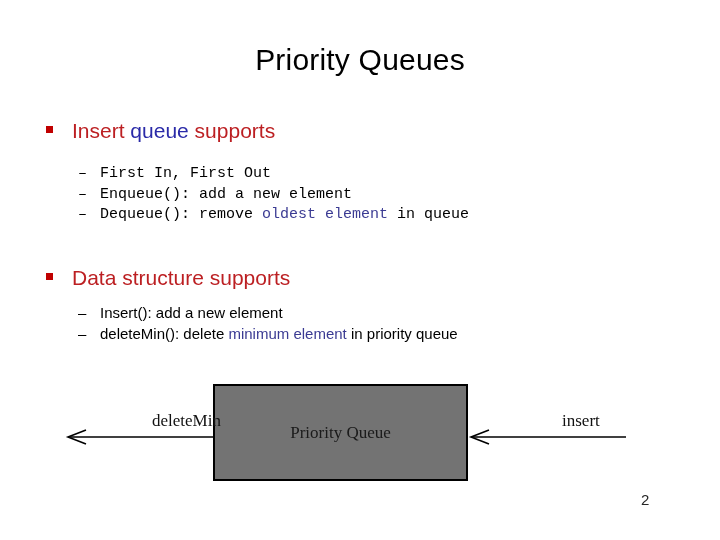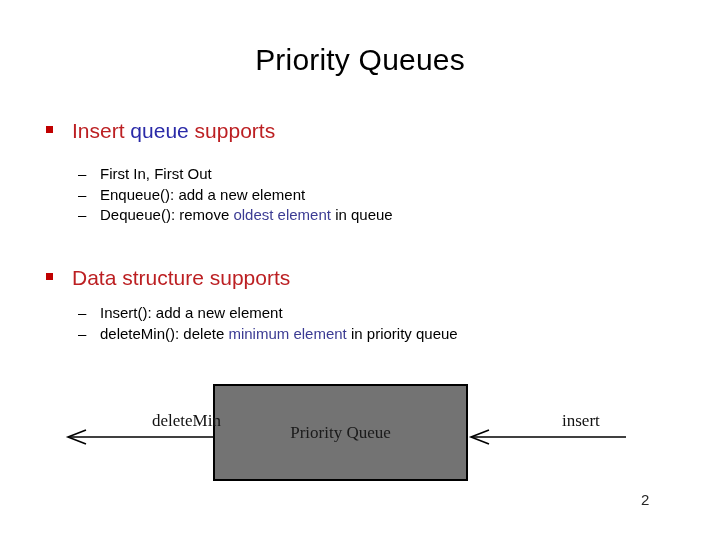--- a/index.html
+++ b/index.html
@@ -152,21 +152,21 @@
 
 <div class="slide">
 
   <div class="slide-title">Priority Queues</div>
 
   <div class="body-area">
 
     <div class="bullet-l1" style="top:118px;">
       <span class="marker"><span class="sq"></span></span><span class="l1-text"><span class="red">Insert </span><span class="blue">queue</span><span class="red"> supports</span></span>
     </div>
-    <div class="sub-list" style="top:164px;">
+    <div class="sub-list" style="top:164px;font-family:Liberation Mono, monospace;">
         <span class="sub-item"><span class="dash">–</span><span class="black">First In, First Out</span></span>
         <span class="sub-item"><span class="dash">–</span><span class="black">Enqueue(): add a new element</span></span>
         <span class="sub-item"><span class="dash">–</span><span class="black">Dequeue(): remove </span><span class="slate">oldest element</span><span class="black"> in queue</span></span>
       </div>
 
     <div class="bullet-l1" style="top:265px;">
       <span class="marker"><span class="sq"></span></span><span class="l1-text"><span class="red">Data structure supports</span></span>
     </div>
     <div class="sub-list" style="top:303px;">
         <span class="sub-item"><span class="dash">–</span><span class="black">Insert(): add a new element</span></span>

